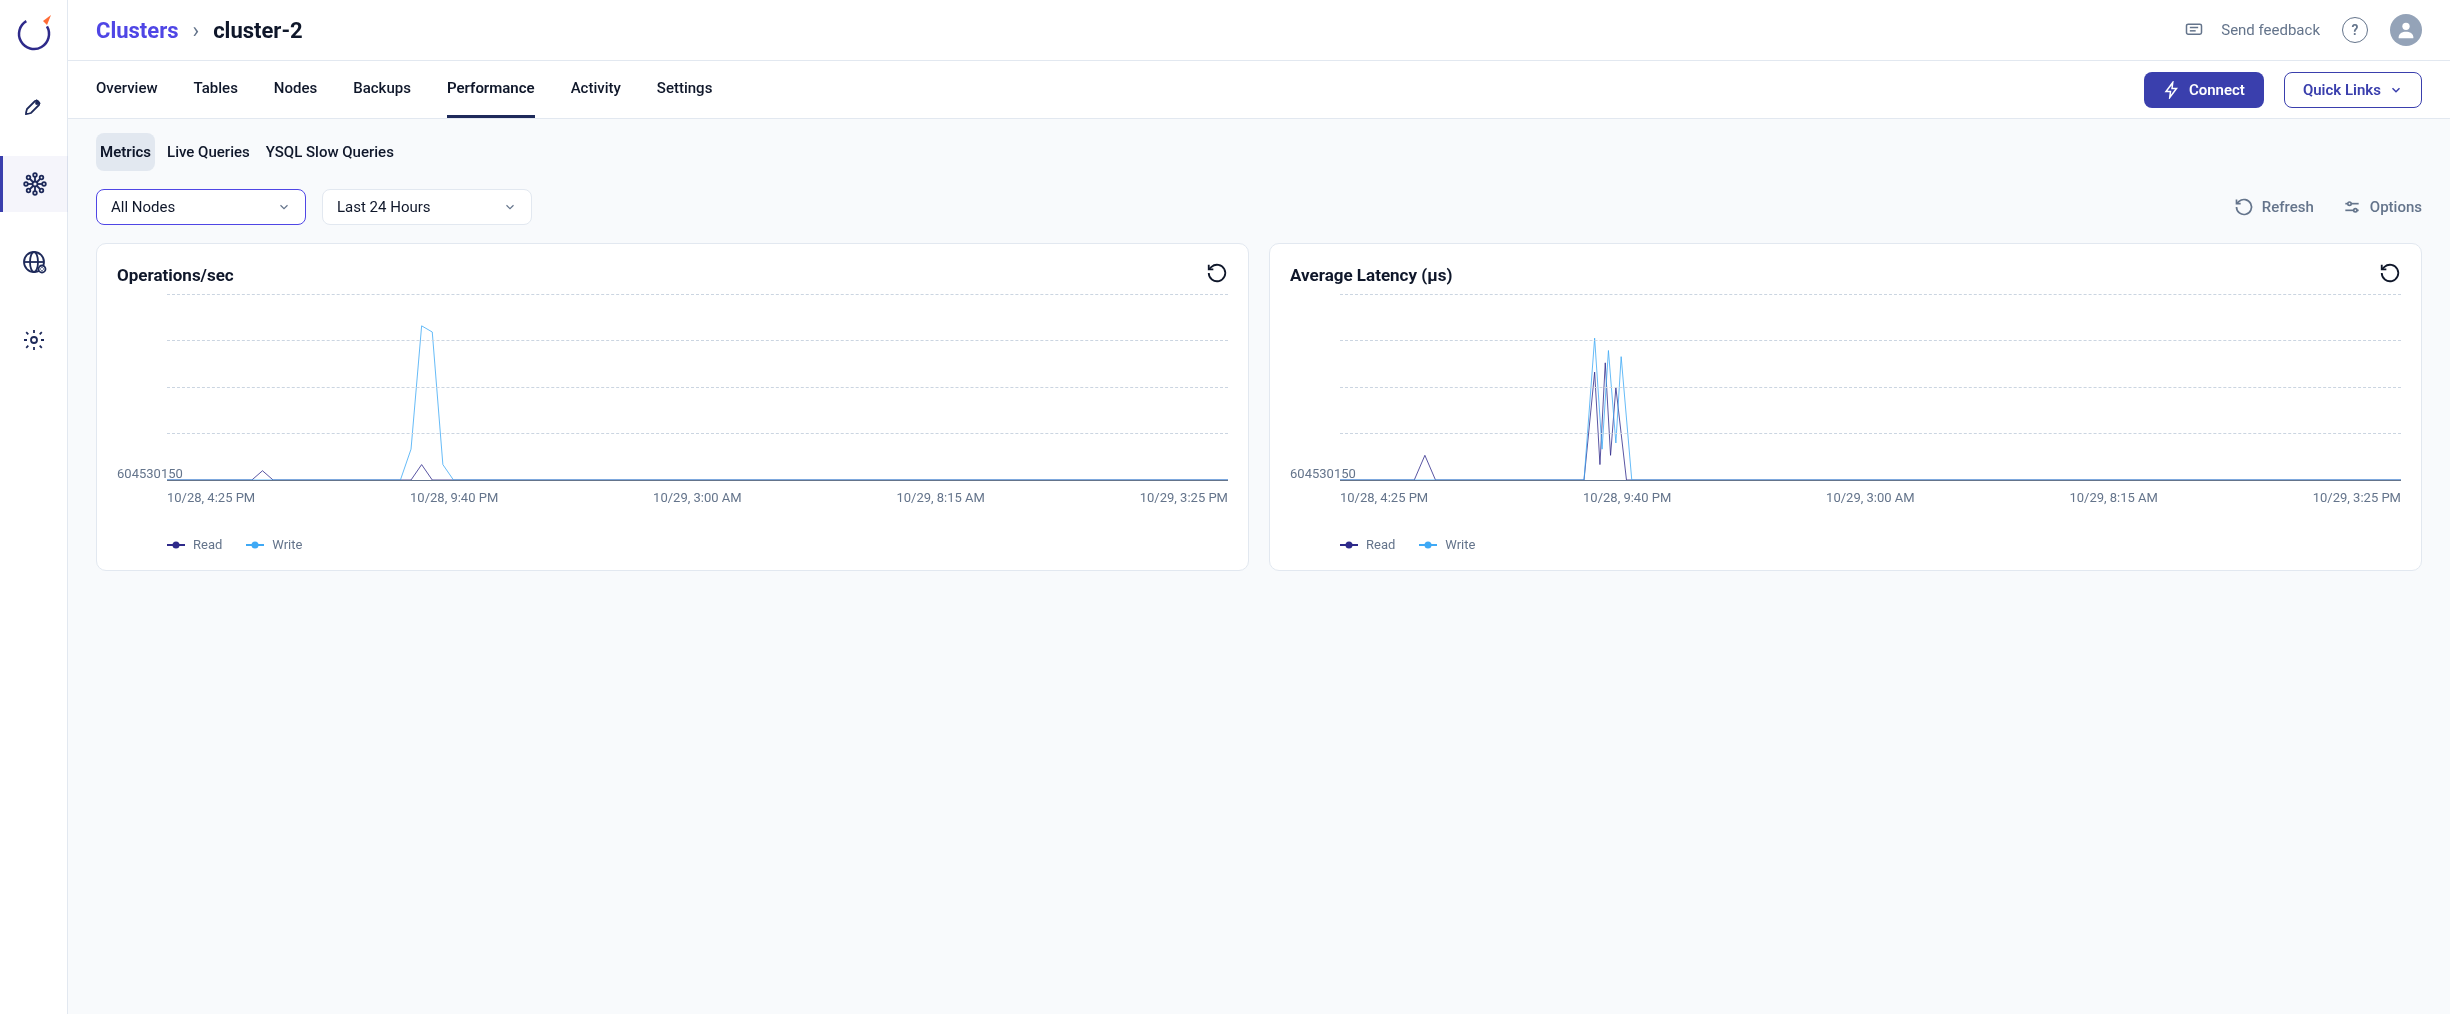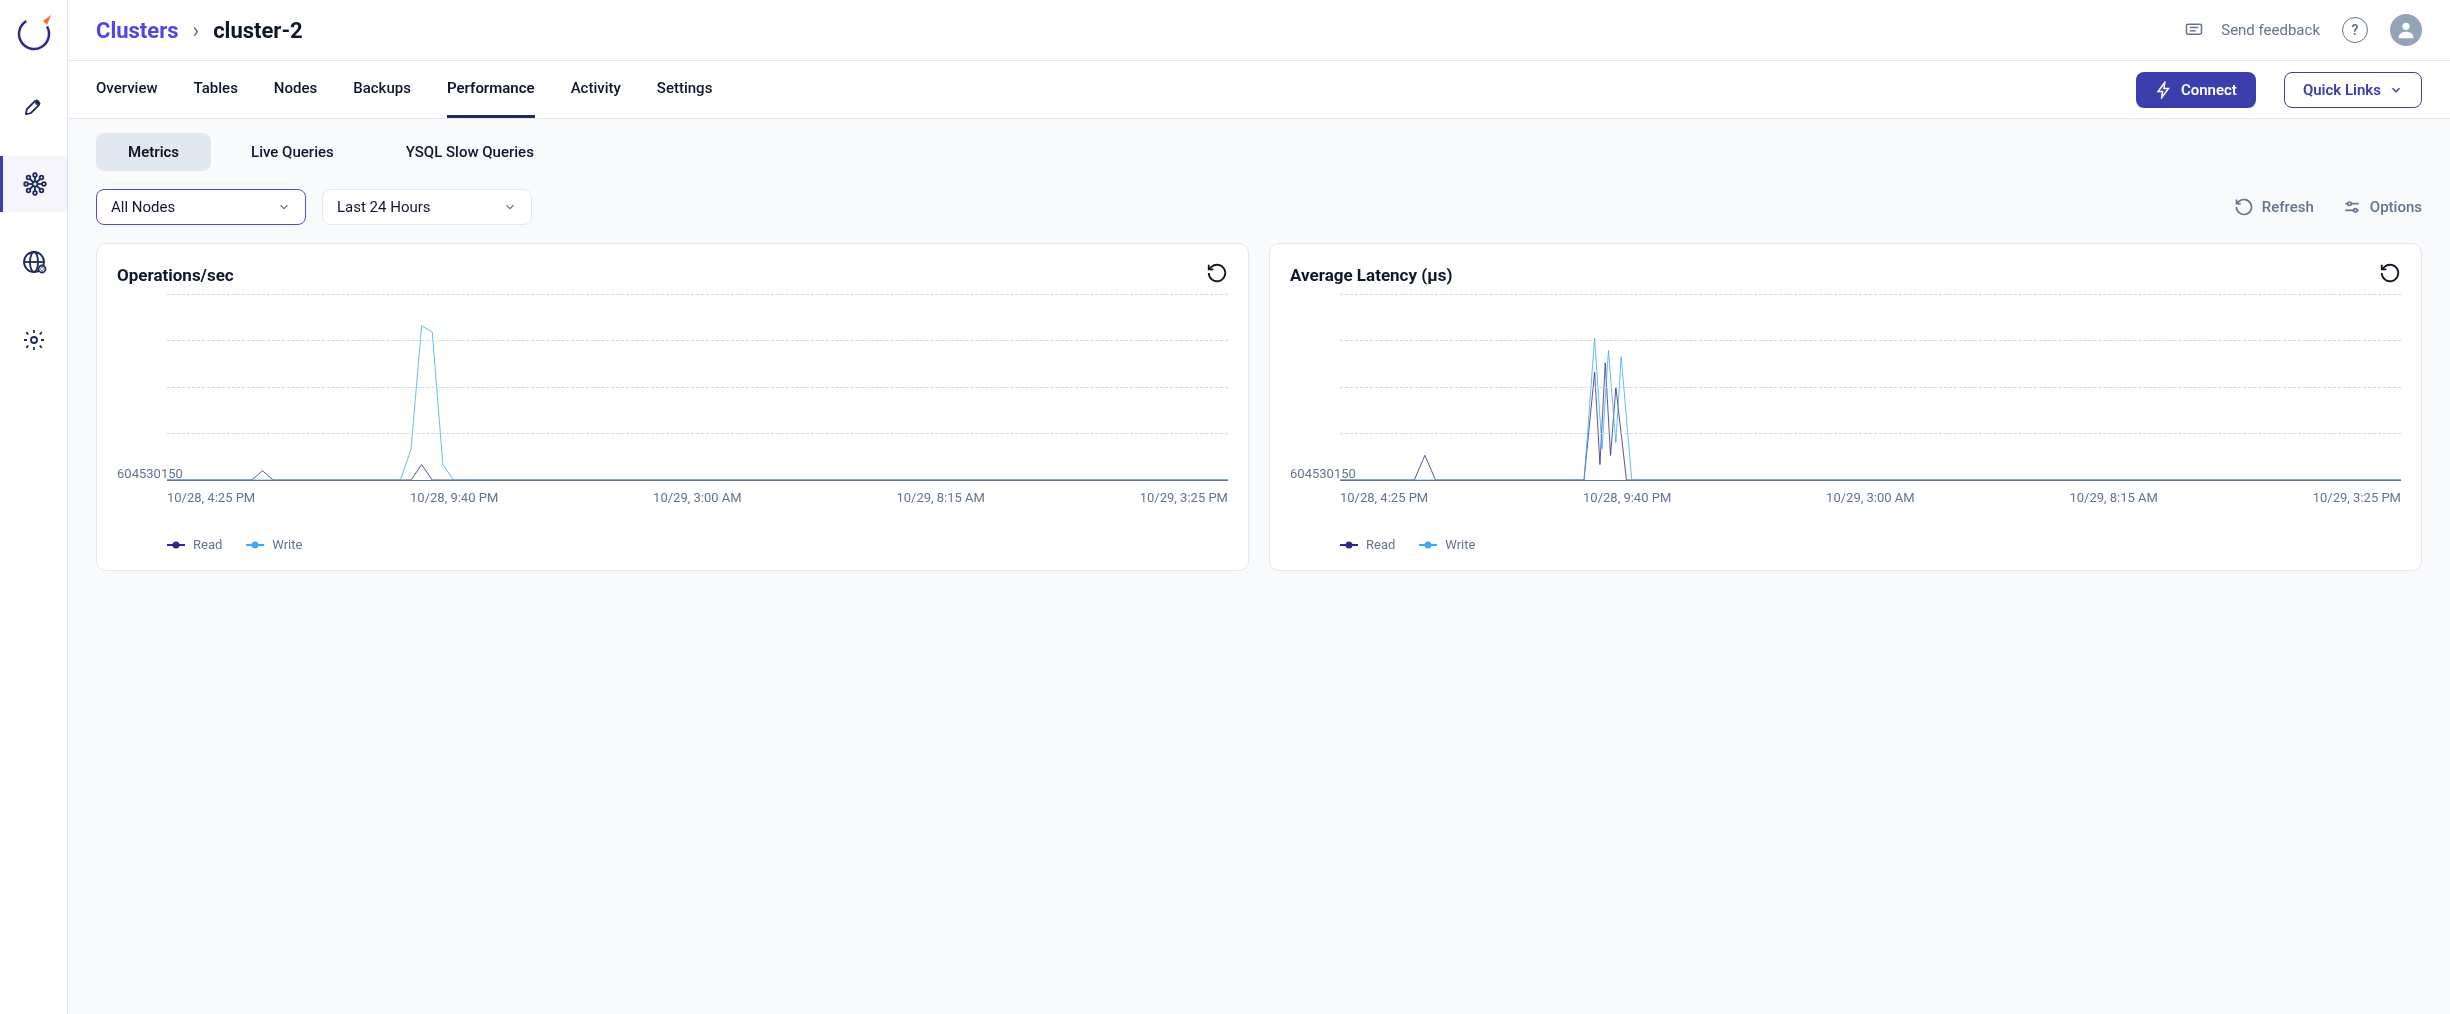--- a/index.html
+++ b/index.html
@@ -61,34 +61,34 @@
     padding: 0 28px;
     background: #fff;
     border-bottom: 1px solid var(--border-gray);
   }
   .tabs-main { display: flex; gap: 36px; }
   .tab-main {
     padding: 18px 0; font-size: 15px; color: var(--text-dark);
     border-bottom: 3px solid transparent; cursor: pointer; font-weight: 500;
   }
   .tab-main.active { border-bottom-color: #1E2A5A; font-weight: 600; }
-  .sub-actions { display: flex; gap: 28px; align-items: center; }
+  .sub-actions { display: flex; gap: 20px; align-items: center; }
   .btn {
     display: inline-flex; align-items: center; gap: 8px;
     padding: 8px 18px; border-radius: 8px; font-size: 15px; font-weight: 600;
     cursor: pointer; border: 1.5px solid transparent;
   }
   .btn-primary { background: var(--brand-blue); color: #fff; }
   .btn-outline { background: #fff; color: var(--brand-blue); border-color: var(--brand-blue); }
   .perf-tabs-row {
     padding: 14px 28px 0 28px;
     display: flex; gap: 8px;
   }
   .perf-tab {
-    padding: 10px 32px; border-radius: 8px; font-size: 15px; cursor: pointer; color: var(--text-dark); font-weight:500;
+    padding: 10px 4px; border-radius: 8px; font-size: 15px; cursor: pointer; color: var(--text-dark); font-weight:500;
   }
   .perf-tab.active { background: var(--tab-active-bg); font-weight: 600; }
   .filters-row {
     display: flex; justify-content: space-between;
     padding: 18px 28px;
   }
   .filters-left { display: flex; gap: 16px; }
   .select {
     display: flex; align-items: center; justify-content: space-between;
     padding: 8px 14px; border: 1px solid var(--border-gray); border-radius: 8px;

